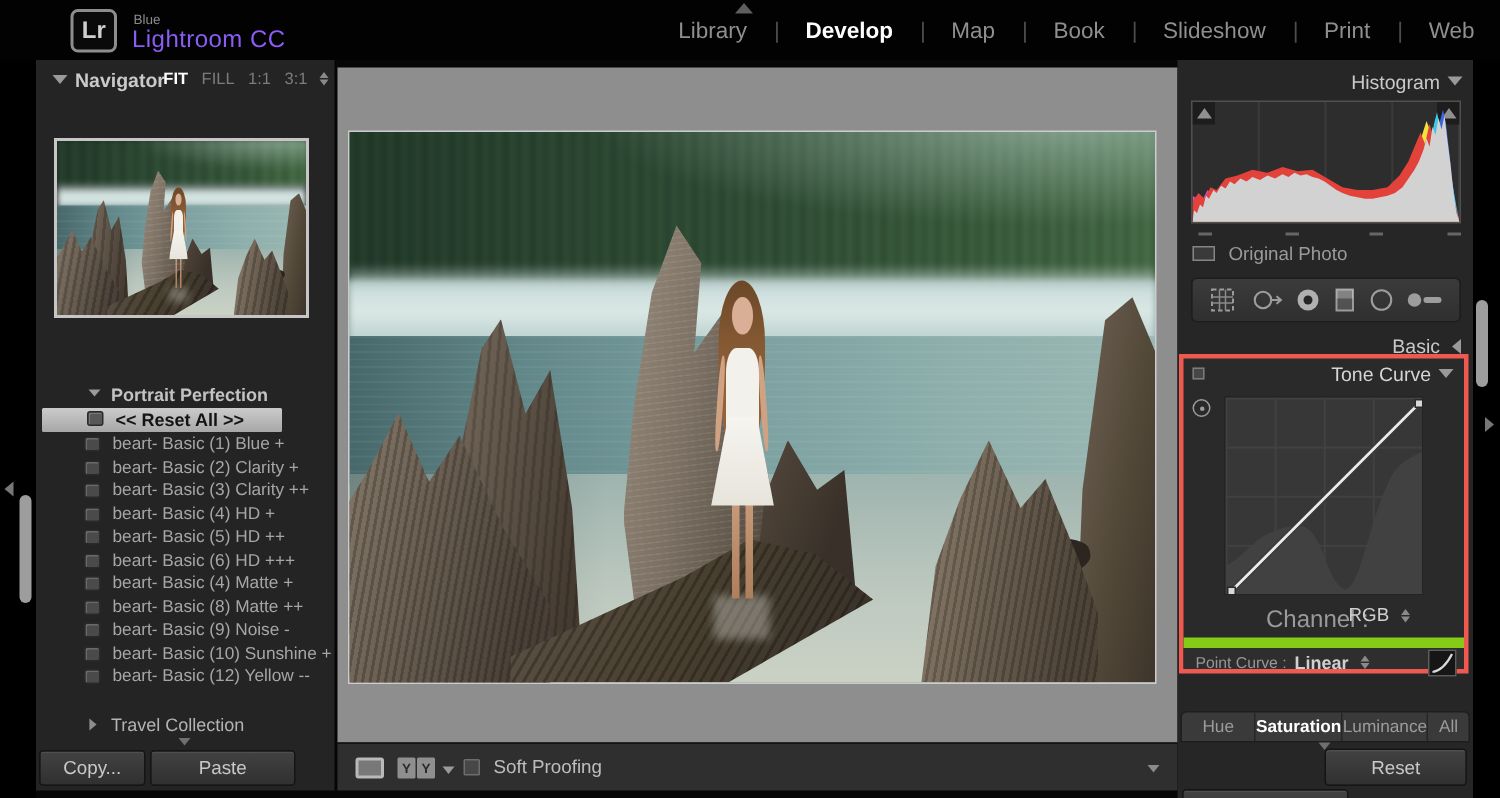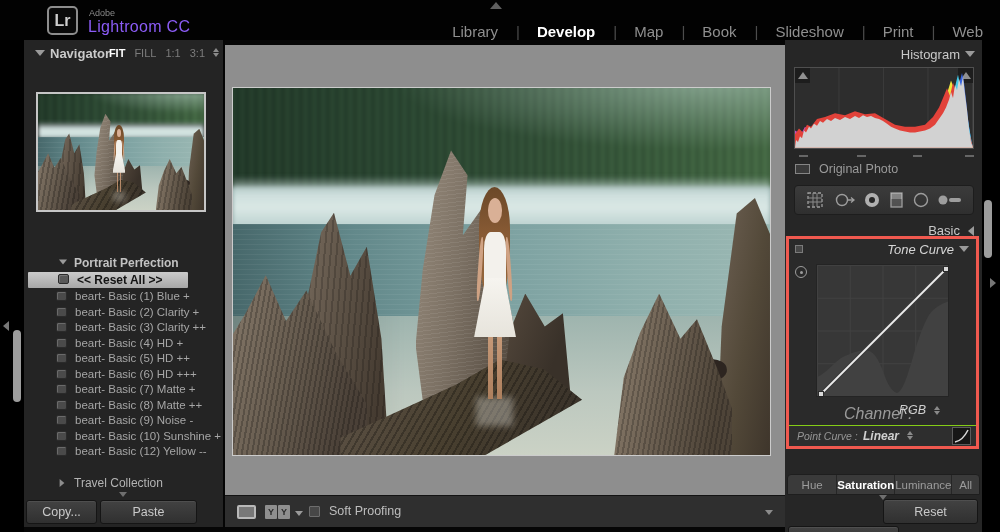--- a/index.html
+++ b/index.html
@@ -7,21 +7,21 @@
   #app{position:relative;width:1000px;height:532px;background:#060606;overflow:hidden;
        font-family:"Liberation Sans",sans-serif;-webkit-font-smoothing:antialiased;}
 
   
   .topbar{position:absolute;left:0;top:0;width:100%;height:40px;background:#020202;}
   .logo-box{position:absolute;left:47px;top:6px;width:31px;height:29px;border:2px solid #8d8d8d;
             border-radius:5px;background:#0a0a0a;color:#cfcfcf;font-size:16px;font-weight:bold;
             display:flex;align-items:center;justify-content:center;}
   .brand-small{position:absolute;left:89px;top:8px;font-size:9px;color:#8a8a8a;}
   .brand{position:absolute;left:88px;top:18px;font-size:16px;color:#8b5cf6;letter-spacing:.3px;}
-  .module-nav{position:absolute;right:8px;top:0;height:40px;display:flex;align-items:flex-end;}
+  .module-nav{position:absolute;right:8px;top:0;height:40px;display:flex;align-items:center;}
   .module-item{color:#8f8f8f;font-size:15px;padding:0 9px;cursor:default;white-space:nowrap;}
   .module-item.active{color:#ffffff;font-weight:bold;}
   .module-item:not(:first-child)::before{content:"|";color:#4c4c4c;font-weight:normal;margin-right:17px;}
   .top-collapse{position:absolute;left:490px;top:2px;width:0;height:0;
     border-left:6px solid transparent;border-right:6px solid transparent;border-bottom:7px solid #5f5f5f;}
 
   
   .gutter-left{position:absolute;left:0;top:40px;width:24px;bottom:0;background:#000;}
   .gutter-right{position:absolute;left:982px;top:40px;right:0;bottom:0;background:#000;}
   .gutter-arrow-l{position:absolute;left:3px;top:281px;width:0;height:0;
@@ -131,21 +131,21 @@
   .curve-box{position:absolute;left:27px;top:25px;width:133px;height:133px;background:#373737;
              border:1px solid #242424;overflow:hidden;
              background-image:linear-gradient(#414141 1px,transparent 1px),
                               linear-gradient(90deg,#414141 1px,transparent 1px);
              background-size:25% 25%;}
   .curve-box svg{position:absolute;left:0;top:0;}
   .channel-row{position:absolute;left:0;top:164px;right:0;height:18px;}
   .channel-label{position:absolute;left:55px;top:2px;font-size:16px;color:#9a9a9a;}
   .channel-value{position:absolute;left:110px;top:0;font-size:12.5px;color:#d0d0d0;}
   .channel-row .spinner{position:absolute;left:145px;top:3px;}
-  .pc-row{position:absolute;left:0;top:186px;right:0;height:21px;background:#2e2e2e;border-top:1px solid #84cc16;}
+  .pc-row{position:absolute;left:0;top:186px;right:0;height:21px;background:#2e2e2e;border-top:7px solid #84cc16;}
   .pc-label{position:absolute;left:8px;top:4px;font-size:10.5px;color:#979797;}
   .pc-value{position:absolute;left:74px;top:3px;font-size:12px;font-weight:bold;color:#d0d0d0;}
   .pc-row .spinner{position:absolute;left:118px;top:5px;}
   .pc-btn{position:absolute;right:5px;top:1px;width:19px;height:18px;background:#161616;
           border:1px solid #5c5c5c;}
 
   .hsl-header{position:absolute;left:0;top:415px;right:0;height:18px;}
   .hsl-title{position:absolute;right:22px;top:2px;font-size:13px;white-space:nowrap;}
   .hsl-part{color:#8e8e8e;}
   .hsl-part.active{color:#d0d0d0;}
@@ -224,21 +224,21 @@
   .wm-leg-r{left:54%;top:61%;width:9%;height:28%;background:linear-gradient(#c79a79,#ad7f5d);}
   .wm-refl{left:14%;top:88%;width:70%;height:12%;background:rgba(246,246,240,.32);filter:blur(3px);}
 </style>
 </head>
 <body>
 
 <div id="app">
 
   <div class="topbar">
     <div class="logo-box">Lr</div>
-    <div class="brand-small">Adobe</div>
+    <div class="brand-small">Blue</div>
     <div class="brand">Lightroom CC</div>
     <div class="top-collapse"></div>
     <div class="module-nav">
         <span class="module-item">Library</span>
         <span class="module-item active">Develop</span>
         <span class="module-item">Map</span>
         <span class="module-item">Book</span>
         <span class="module-item">Slideshow</span>
         <span class="module-item">Print</span>
         <span class="module-item">Web</span>
@@ -332,21 +332,21 @@
     <span class="preset-label">beart- Basic (5) HD ++</span>
   </div>
 
   <div class="preset-row">
     <span class="preset-icon"></span>
     <span class="preset-label">beart- Basic (6) HD +++</span>
   </div>
 
   <div class="preset-row">
     <span class="preset-icon"></span>
-    <span class="preset-label">beart- Basic (7) Matte +</span>
+    <span class="preset-label">beart- Basic (4) Matte +</span>
   </div>
 
   <div class="preset-row">
     <span class="preset-icon"></span>
     <span class="preset-label">beart- Basic (8) Matte ++</span>
   </div>
 
   <div class="preset-row">
     <span class="preset-icon"></span>
     <span class="preset-label">beart- Basic (9) Noise -</span>
@@ -470,21 +470,21 @@
         <circle cx="7" cy="10" r="4.5" fill="#9d9d9d"></circle>
         <rect x="13" y="8" width="12" height="4" rx="2" fill="#9d9d9d"></rect>
       </svg>
     </div>
 
     <div class="basic-header">
       <span class="sec-header-right" style="top:2px;">Basic</span>
       <span class="tri-left"></span>
     </div>
 
-    <div class="tone-panel" style="border-color: rgb(240, 89, 79); font-style: italic;">
+    <div class="tone-panel" style="border-color: rgb(240, 89, 79);">
       <span class="mini-toggle"></span>
       <span class="tone-title">Tone Curve</span>
       <span class="tri-down"></span>
       <span class="tat-icon"></span>
 
       <div class="curve-box">
         <svg width="133" height="133">
           <path fill="#414141" d="M0,133 L0,112 C10,108 18,96 26,92 C34,88 44,84 52,86 C58,88 62,96 66,106 C70,118 74,126 80,128 C86,126 90,112 96,92 C100,78 106,60 112,50 C118,42 126,38 133,36 L133,133 Z"></path>
           <line x1="4" y1="129" x2="129" y2="4" stroke="#3a3a3a" stroke-width="4"></line>
           <line x1="4" y1="129" x2="129" y2="4" stroke="#ececec" stroke-width="1.8"></line>

